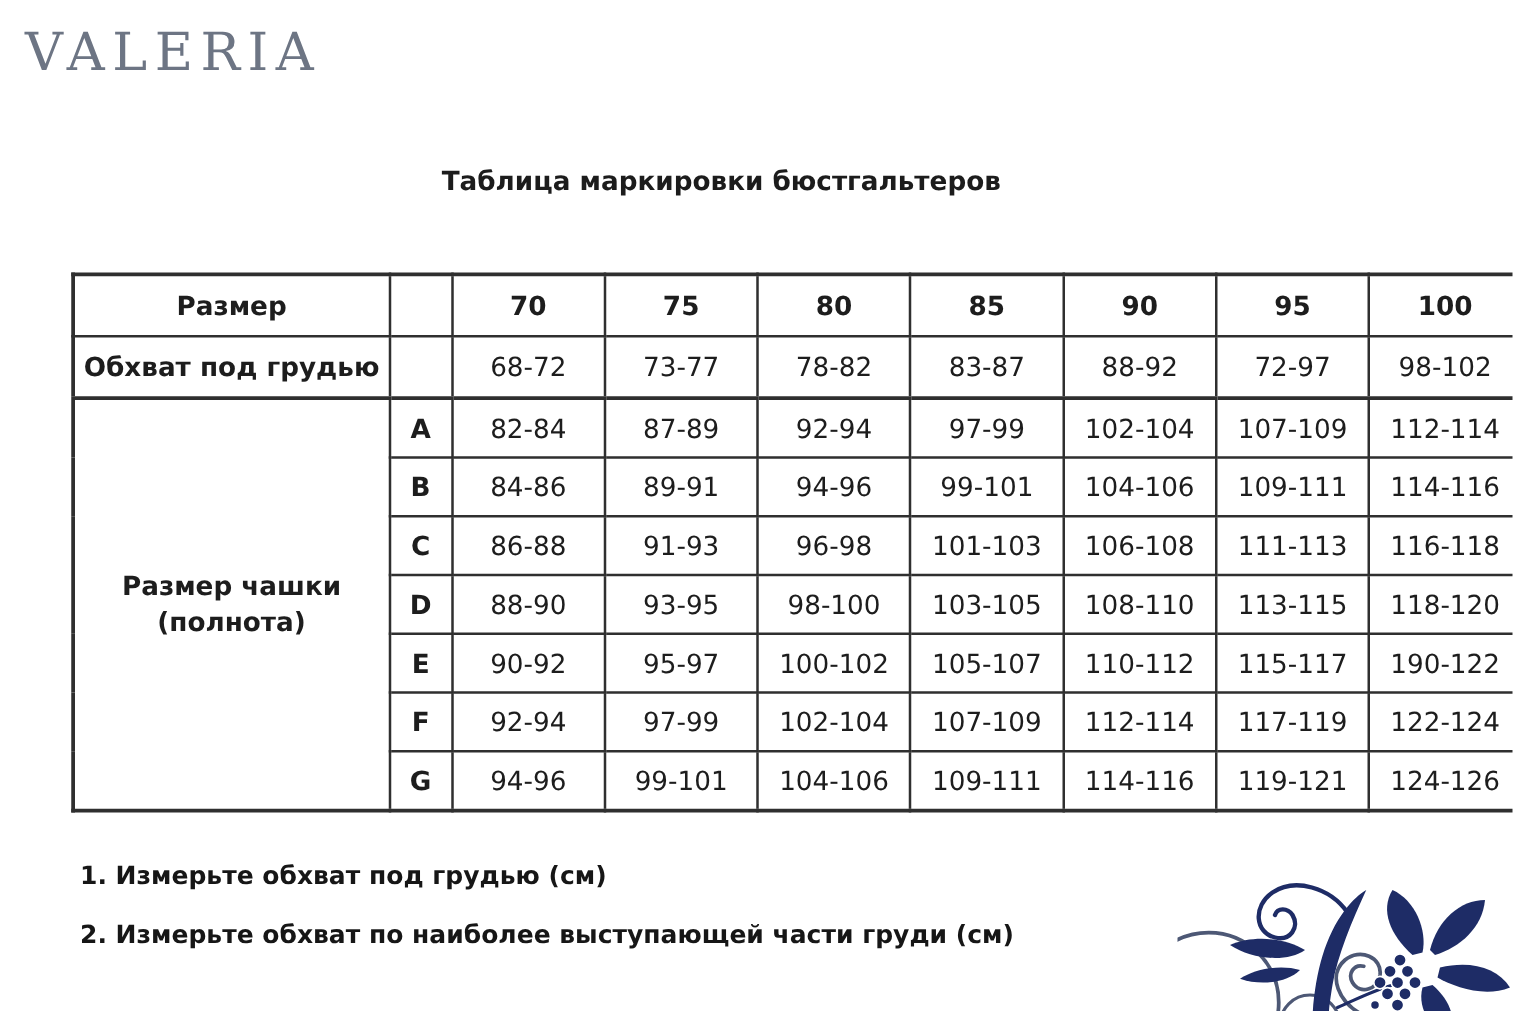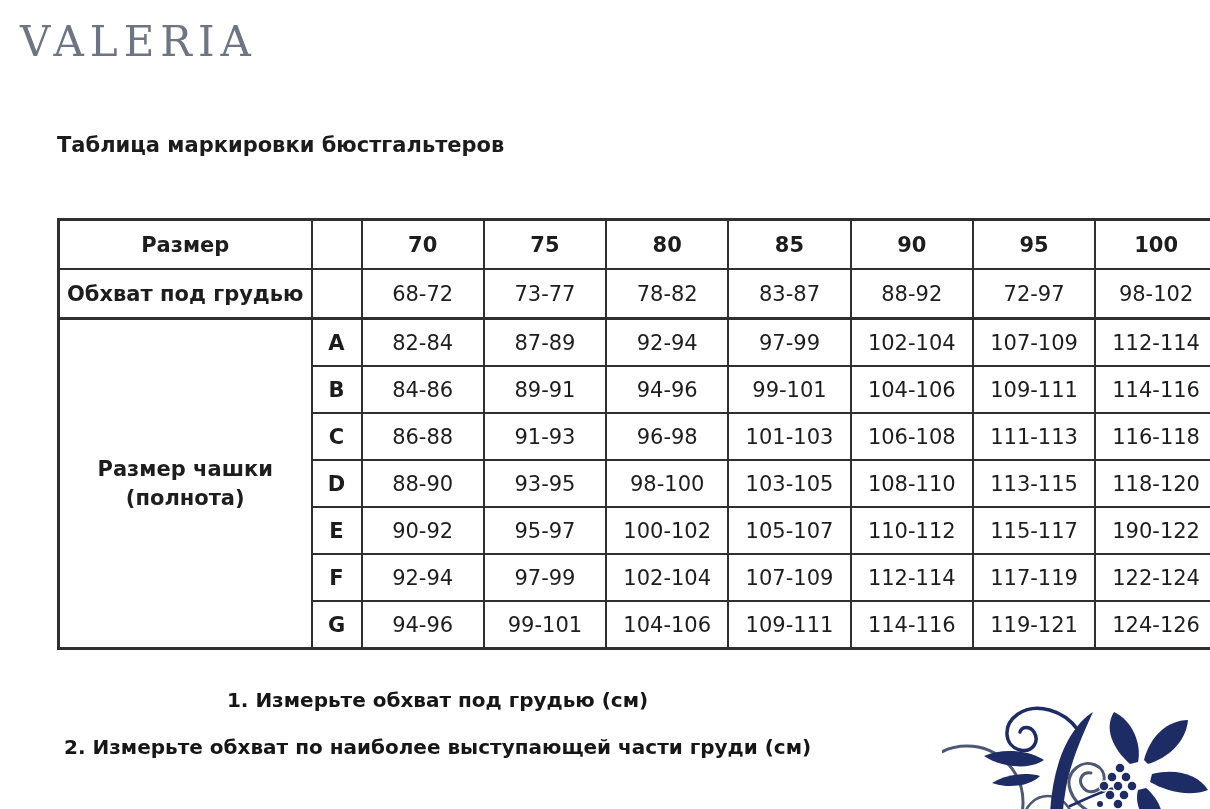--- a/index.html
+++ b/index.html
@@ -9,21 +9,21 @@
     font-family:"DejaVu Sans","Liberation Sans",sans-serif;
   }
   .logo{
     position:absolute;left:20px;top:17px;
     font-family:"DejaVu Serif","Liberation Serif",serif;
     font-size:42px;font-weight:400;letter-spacing:6px;
     color:#6d7584;
   }
   .title{
     position:absolute;left:57px;top:133px;width:1040px;
-    font-size:21px;font-weight:bold;color:#1c1c1c;
+    text-align:center;font-size:21px;font-weight:bold;color:#1c1c1c;
   }
   table.size-chart{
     position:absolute;left:57px;top:218px;width:1162px;
     border-collapse:collapse;table-layout:fixed;
     border:3px solid #2f2f2f;
   }
   table.size-chart td{
     border:2px solid #2f2f2f;
     text-align:center;vertical-align:middle;
     font-size:21px;padding:0;height:45px;
@@ -32,21 +32,21 @@
   table.size-chart tr.hrow td{height:47px}
   td.c-peach{background:#fbe3c2}
   td.c-lav{background:#cdc9e0}
   td.lbl{text-align:left;padding-left:13px;font-weight:bold}
   td.hdr{font-weight:bold}
   td.cup{font-weight:bold}
   td.cuplab{line-height:1.35}
   tr.thick-top td{border-top:3px solid #2f2f2f}
   .notes{
     position:absolute;left:64px;top:688px;
-    font-size:20px;font-weight:bold;color:#161616;text-align:center;
+    font-size:20px;font-weight:bold;color:#161616;
   }
   .note{margin-bottom:23px}
   .ornament{position:absolute;right:-2px;bottom:-4px;width:270px;height:129px}
 </style>
 </head>
 <body>
 
 <div class="logo">VALERIA</div>
 
 <div class="title">Таблица маркировки бюстгальтеров</div>

